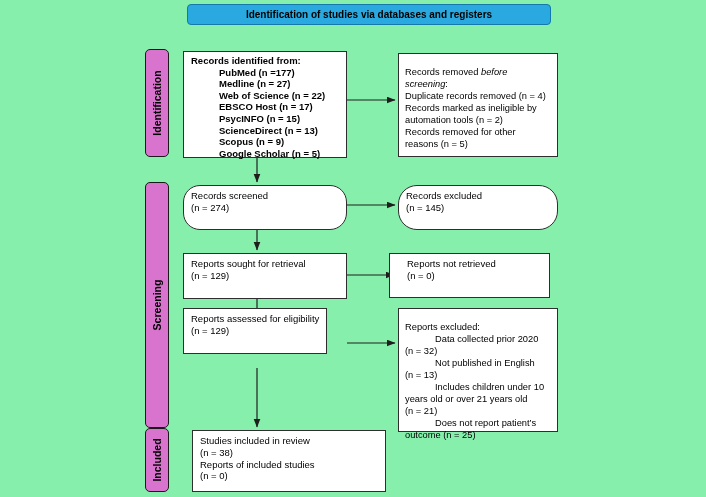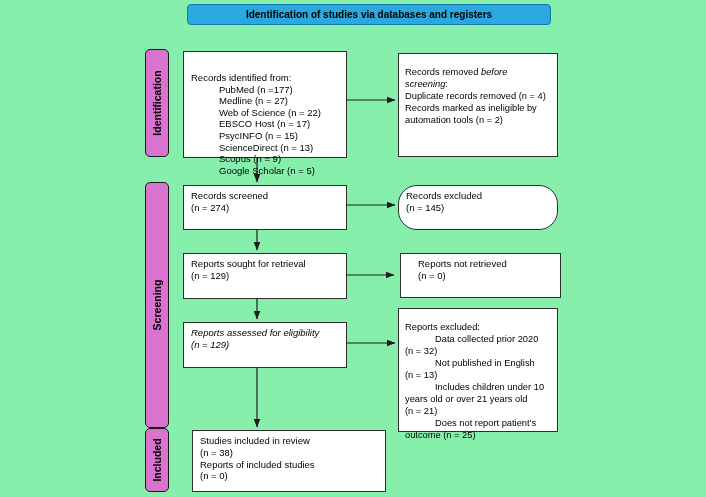--- a/index.html
+++ b/index.html
@@ -25,21 +25,21 @@
   .box{
     position:absolute;box-sizing:border-box;background:#fff;
     border:1.5px solid #2e2e2e;font-size:9.5px;line-height:11.8px;
     padding:4px 7px;
   }
   .box .line{display:block;white-space:nowrap;}
   .box .indent{padding-left:28px;}
   .box .wrap{display:block;}
   .box .hang{display:block;text-indent:30px;}
   .dense{font-size:9.3px;line-height:12px;padding:12px 6px;}
-  .tall{line-height:11.6px;padding-top:20px;}
+  .tall{line-height:11.6px;padding-top:3px;font-weight:bold;}
 </style>
 </head>
 <body>
 
 <div class="canvas">
 
   <svg class="arrows" width="706" height="497" viewBox="0 0 706 497">
     <defs>
       <marker id="ah" markerWidth="10" markerHeight="8" refX="8.5" refY="3.5" orient="auto" markerUnits="userSpaceOnUse">
         <path d="M0,0 L9,3.5 L0,7 z" fill="#1e1e1e"></path>
@@ -74,54 +74,55 @@
     <span class="line indent">PubMed (n =177)</span>
     <span class="line indent">Medline (n = 27)</span>
     <span class="line indent">Web of Science (n = 22)</span>
     <span class="line indent">EBSCO Host (n = 17)</span>
     <span class="line indent">PsycINFO (n = 15)</span>
     <span class="line indent">ScienceDirect (n = 13)</span>
     <span class="line indent">Scopus (n = 9)</span>
     <span class="line indent">Google Scholar (n = 5)</span>
   </div>
 
-  <div class="box" style="left:183px;top:185px;width:164px;height:45px;">
+  <div class="box" style="left:183px;top:185px;width:164px;height:45px;border-radius:17px;">
     <span class="line">Records screened</span>
     <span class="line">(n = 274)</span>
   </div>
 
   <div class="box" style="left:183px;top:253px;width:164px;height:46px;">
     <span class="line">Reports sought for retrieval</span>
     <span class="line">(n = 129)</span>
   </div>
 
-  <div class="box" style="left:183px;top:322px;width:164px;height:46px;font-style:italic;">
+  <div class="box" style="left:183px;top:308px;width:144px;height:46px;">
     <span class="line">Reports assessed for eligibility</span>
     <span class="line">(n = 129)</span>
   </div>
 
   <div class="box" style="left:192px;top:430px;width:194px;height:62px;">
     <span class="line">Studies included in review</span>
     <span class="line">(n = 38)</span>
     <span class="line">Reports of included studies</span>
     <span class="line">(n = 0)</span>
   </div>
 
   <div class="box dense" style="left:398px;top:53px;width:160px;height:104px;">
     <span class="wrap"><span>Records removed </span><em>before screening</em><span>:</span></span>
     <span class="wrap">Duplicate records removed (n&nbsp;=&nbsp;4)</span>
     <span class="wrap">Records marked as ineligible by automation tools (n&nbsp;=&nbsp;2)</span>
+    <span class="wrap">Records removed for other reasons (n&nbsp;=&nbsp;5)</span>
   </div>
 
   <div class="box" style="left:398px;top:185px;width:160px;height:45px;border-radius:19px;">
     <span class="line">Records excluded</span>
     <span class="line">(n = 145)</span>
   </div>
 
-  <div class="box" style="left:400px;top:253px;width:161px;height:45px;padding-left:17px;">
+  <div class="box" style="left:389px;top:253px;width:161px;height:45px;padding-left:17px;">
     <span class="line">Reports not retrieved</span>
     <span class="line">(n = 0)</span>
   </div>
 
   <div class="box dense" style="left:398px;top:308px;width:160px;height:124px;">
     <span class="wrap">Reports excluded:</span>
     <span class="hang">Data collected prior 2020 (n&nbsp;=&nbsp;32)</span>
     <span class="hang">Not published in English (n&nbsp;=&nbsp;13)</span>
     <span class="hang">Includes children under 10 years old or over 21 years old (n&nbsp;=&nbsp;21)</span>
     <span class="hang">Does not report patient’s outcome (n&nbsp;=&nbsp;25)</span>

